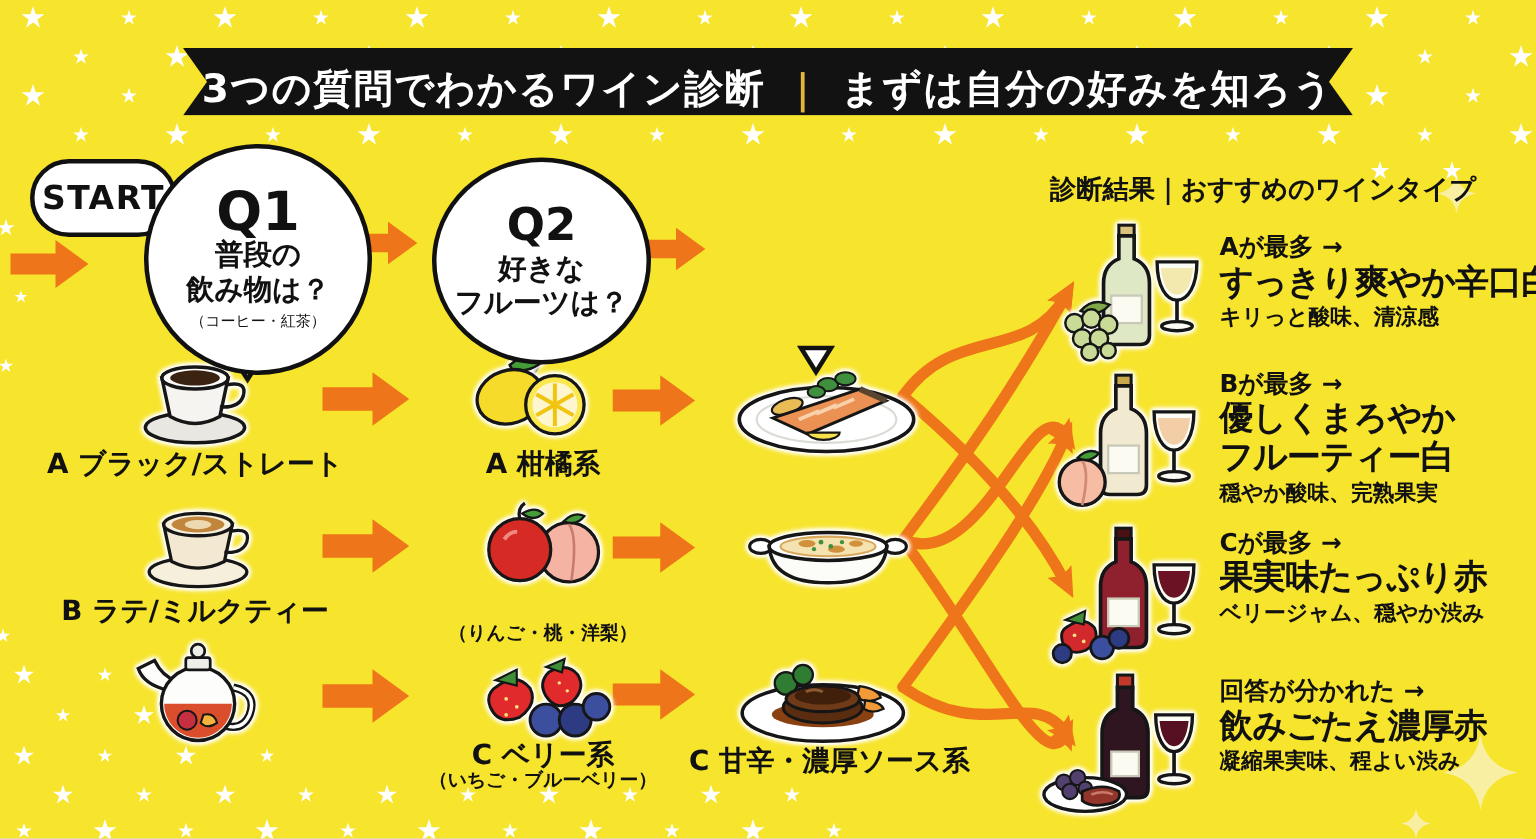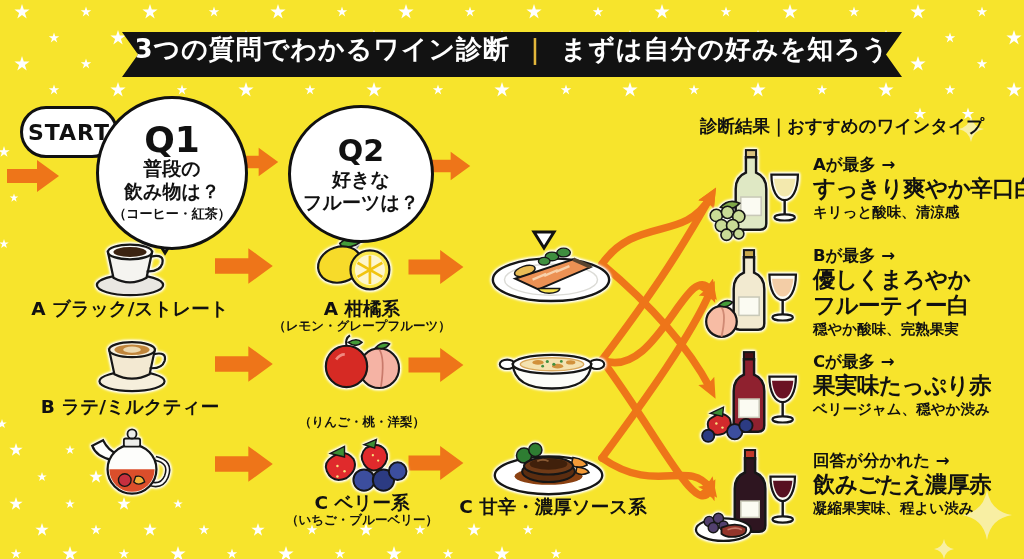--- a/index.html
+++ b/index.html
@@ -8,36 +8,36 @@
     font-family:"DejaVu Sans","Liberation Sans",sans-serif;color:#111;}
   .abs{position:absolute;}
   svg{display:block;overflow:visible;}
   .star{fill:#FFFFFF;}
   .pale{fill:#F8EFA3;}
   .orange-fill{fill:var(--c-accent_orange,#EE7519);}
   .orange-stroke{stroke:var(--c-accent_orange,#EE7519);}
   
   .banner{left:122px;top:32px;width:780px;height:45px;background:var(--c-banner_black,#121212);
     clip-path:polygon(0 0,100% 0,calc(100% - 16px) 50%,100% 100%,0 100%,16px 50%);
-    display:flex;align-items:flex-start;justify-content:center;z-index:4;
+    display:flex;align-items:flex-end;justify-content:center;z-index:4;
     color:#fff;font-size:26px;font-weight:800;letter-spacing:1px;white-space:nowrap;}
   .banner .divider{color:var(--c-banner_divider,#E3B73B);margin:0 12px;font-weight:800;}
   
   .bubble{background:#fff;border:3.5px solid #111;z-index:3;display:flex;flex-direction:column;
     align-items:center;justify-content:center;text-align:center;}
   .start{left:20px;top:106px;width:92px;height:46px;border-radius:26px;
     font-size:22px;font-weight:800;letter-spacing:1px;align-items:center;}
   .qb{border-radius:50%;}
   .q1{left:96px;top:96px;width:146px;height:148px;}
   .q2{left:288px;top:105px;width:140px;height:132px;}
   .q3{left:466px;top:105px;width:156px;height:132px;}
   .q-id{font-size:36px;font-weight:800;line-height:34px;}
   .q2 .q-id,.q3 .q-id{font-size:30px;}
   .q-line{font-size:19px;font-weight:800;line-height:23px;}
-  .q-cap{font-size:13px;font-weight:700;margin-top:2px;}
+  .q-cap{font-size:10px;font-weight:400;margin-top:2px;}
   .q-cap:empty,.q-line:empty{display:none;}
   .tail{z-index:2;}
   
   .ilabel{font-size:18.5px;font-weight:800;text-align:center;white-space:nowrap;z-index:3;}
   .icap{font-size:12.5px;font-weight:700;text-align:center;white-space:nowrap;z-index:3;}
   .icap:empty{display:none;}
   
   .rhead{left:700px;top:114px;font-size:17.5px;font-weight:800;white-space:nowrap;z-index:3;}
   .rtext{display:flex;flex-direction:column;z-index:3;width:230px;}
   .r-cond{font-size:16.5px;font-weight:700;line-height:20px;}
@@ -284,21 +284,20 @@
     <g stroke="#F1C40F" stroke-width="3">
       <line x1="70" y1="50" x2="70" y2="34"></line>
         <line x1="70" y1="50" x2="84" y2="42"></line>
       <line x1="70" y1="50" x2="84" y2="58"></line>
         <line x1="70" y1="50" x2="70" y2="66"></line>
       <line x1="70" y1="50" x2="56" y2="58"></line>
         <line x1="70" y1="50" x2="56" y2="42"></line>
     </g>
   </svg>
   <div class="abs ilabel" style="left:262px;top:296px;width:200px">A 柑橘系</div>
-  <div class="abs icap" style="left:252px;top:318px;width:220px">（レモン・グレープフルーツ）</div>
 
   <svg class="abs sticker" style="left:312px;top:332px;width:100px;height:62px" viewBox="0 0 112 72">
     <circle cx="76" cy="42" r="23" fill="#F5B3A4" stroke="#161616" stroke-width="2.5"></circle>
     <path d="M76 20 q7 10 2 44" fill="none" stroke="#C97A6B" stroke-width="2"></path>
     <path d="M72 18 q8 -8 16 -4 q-6 8 -16 4z" fill="#449C38" stroke="#161616" stroke-width="1.8"></path>
     <circle cx="38" cy="40" r="24" fill="#D62A24" stroke="#161616" stroke-width="2.5"></circle>
     <path d="M38 16 q-2 -8 4 -12" fill="none" stroke="#161616" stroke-width="2.5"></path>
     <path d="M40 12 q10 -6 16 0 q-7 7 -16 0z" fill="#449C38" stroke="#161616" stroke-width="1.8"></path>
     <path d="M26 32 q4 -6 10 -6" fill="none" stroke="#F08A80" stroke-width="3"></path>
   </svg>

